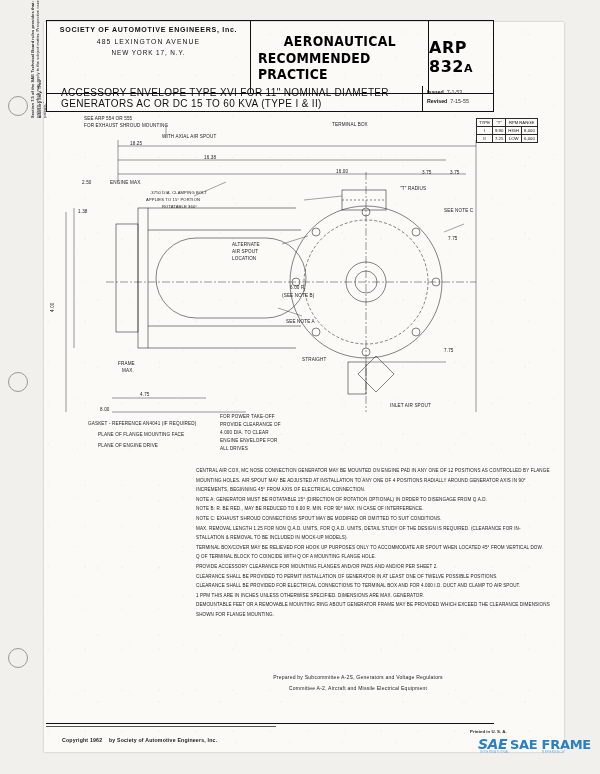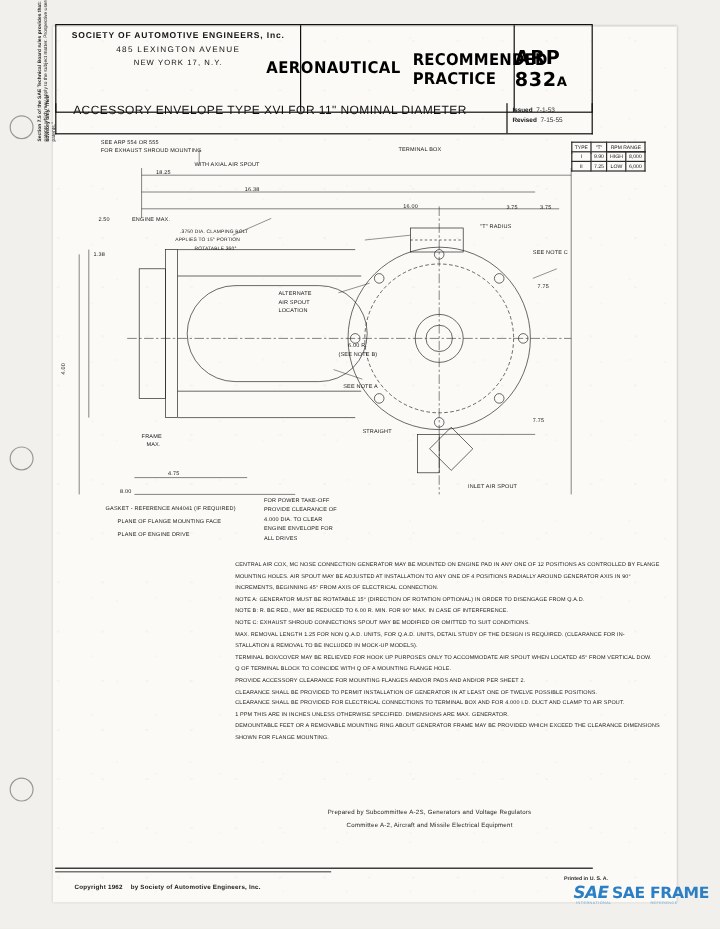--- a/index.html
+++ b/index.html
@@ -33,21 +33,21 @@
         border:1.3px solid #9a9894;background:#f2f0ec;}
   
   #hdr{position:absolute;left:46px;top:20px;width:448px;height:74px;
        border:1.6px solid #111;box-sizing:border-box;display:flex;}
   .hcell{box-sizing:border-box;border-right:1.6px solid #111;}
   .hcell:last-child{border-right:none;}
   #h-soc{width:204px;padding-top:5px;text-align:center;color:#111;}
   #h-soc .l1{font-size:7.1px;font-weight:bold;letter-spacing:.7px;}
   #h-soc .l2{font-size:6.8px;letter-spacing:1.1px;margin-top:4px;}
   #h-soc .l3{font-size:6.4px;letter-spacing:.9px;margin-top:4px;}
-  #h-arp{width:178px;display:flex;flex-direction:row;align-items:center;
+  #h-arp{width:178px;display:flex;flex-direction:column;align-items:center;
          justify-content:center;color:#000;}
   #h-arp .a1{font-size:13.5px;font-weight:bold;letter-spacing:.4px;
              font-family:"DejaVu Sans",sans-serif;transform:scaleX(.92);}
   #h-arp .a2{font-size:13.5px;font-weight:bold;letter-spacing:.2px;margin-top:1px;
              font-family:"DejaVu Sans",sans-serif;transform:scaleX(.92);}
   #h-no{flex:1;display:flex;align-items:center;justify-content:center;}
   #h-no .n{font-size:16px;font-weight:bold;letter-spacing:.5px;
            font-family:"DejaVu Sans",sans-serif;}
   #h-no .sfx{font-size:11px;font-weight:bold;}
   
@@ -133,20 +133,21 @@
     <div class="hcell" id="h-no">
       <div class="n">
         <span>ARP 832</span><span class="sfx">A</span>
       </div>
     </div>
   </div>
 
   <div id="tstrip">
     <div id="t-title">
       <div>ACCESSORY ENVELOPE TYPE XVI FOR 11" NOMINAL DIAMETER</div>
+      <div>GENERATORS AC OR DC 15 TO 60 KVA (TYPE I &amp; II)</div>
     </div>
     <div id="t-dates">
       <div><span>Issued</span><span class="dv">7-1-53</span></div>
       <div><span>Revised</span><span class="dv">7-15-55</span></div>
     </div>
   </div>
 
   <div id="draw">
     <svg width="448" height="350" viewBox="0 0 448 350">
       <g stroke="#1d1d1d" fill="none" stroke-width=".55">

